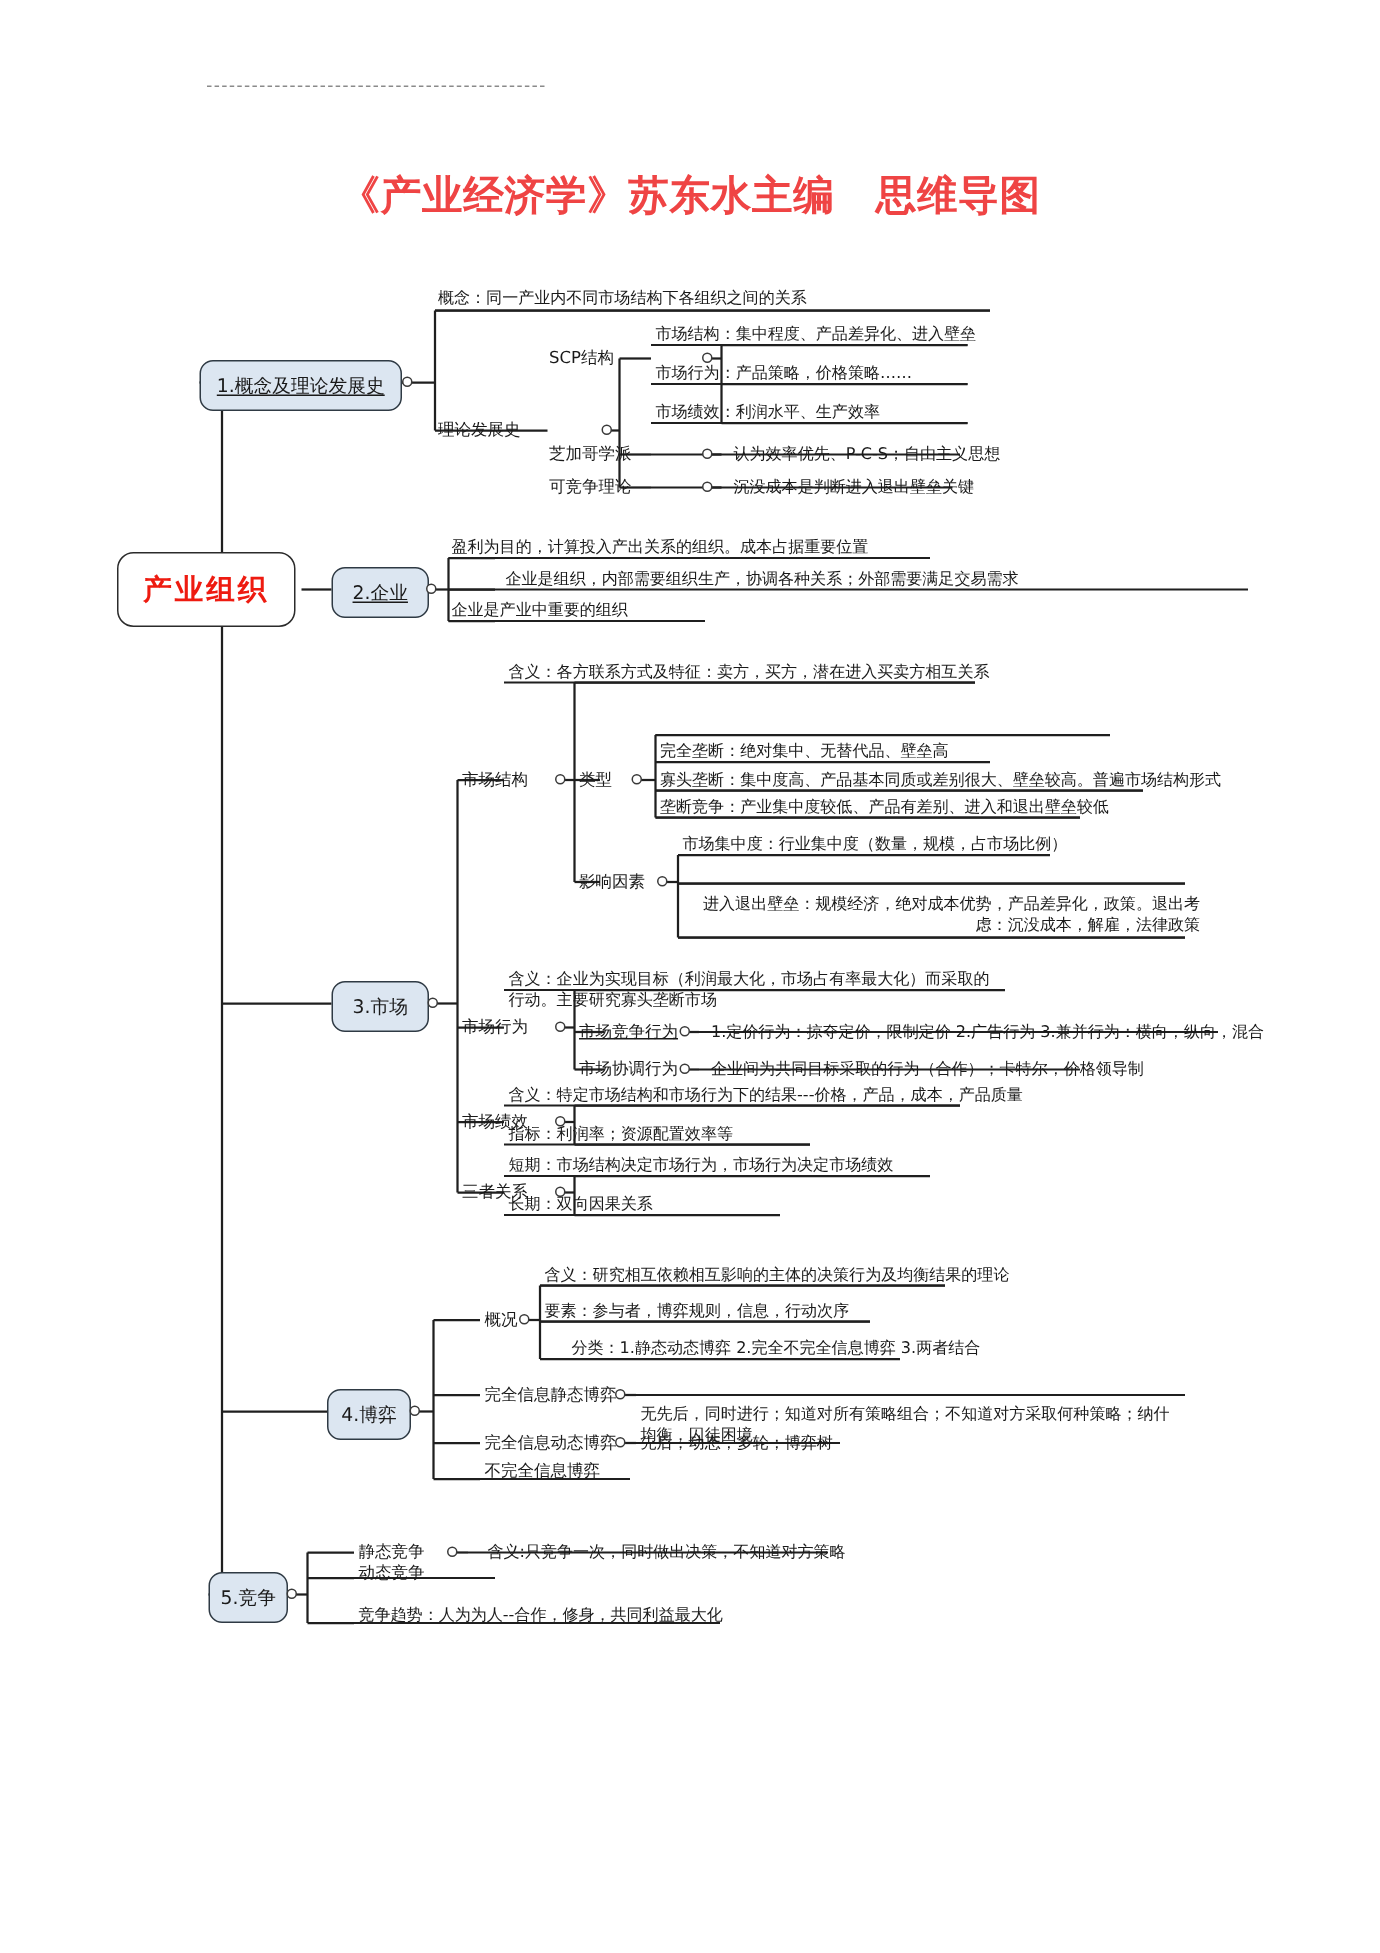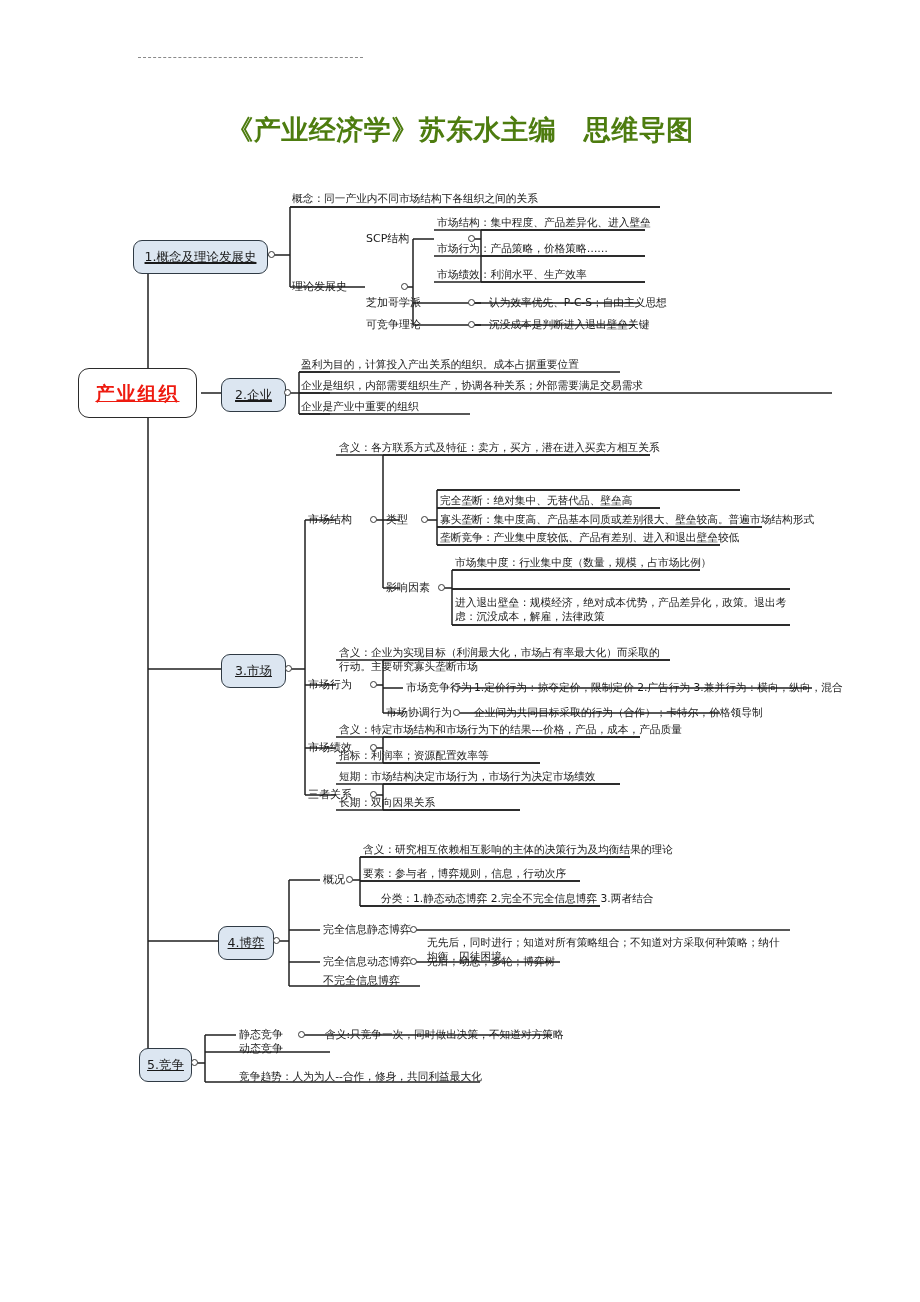--- a/index.html
+++ b/index.html
@@ -35,40 +35,39 @@
     border-top: 1px dashed #8a8a8a;
   }
   .doc-title {
     position: absolute;
     left: 0;
     top: 112px;
     width: 920px;
     text-align: center;
     font-size: 27px;
     font-weight: bold;
-    color: #4d7c0f;
+    color: #ef4444;
     letter-spacing: 0.5px;
     white-space: nowrap;
   }
   
   .node {
     position: absolute;
     box-sizing: border-box;
     display: flex;
     align-items: center;
     justify-content: center;
     border: 1.4px solid #2f3a44;
     border-radius: 9px;
     background: #dce6f1;
     font-size: 12.5px;
     line-height: 1.1;
     color: #1a1a1a;
     white-space: nowrap;
     padding: 16px 6px;
-    text-decoration: underline;
   }
   .node.root {
     background: #ffffff;
     border: 1.6px solid #2b2b2b;
     border-radius: 11px;
     color: #ee1b10;
     font-size: 19px;
     font-weight: bold;
     letter-spacing: 2px;
   }
@@ -320,43 +319,43 @@
   <div class="leaf" style="left:437px;top:242px;">市场行为：产品策略，价格策略……</div>
   <div class="leaf" style="left:437px;top:268px;">市场绩效：利润水平、生产效率</div>
 
   <div class="lbl" style="left:366px;top:296px;">芝加哥学派</div>
   <div class="leaf" style="left:489px;top:296px;">认为效率优先、P-C-S；自由主义思想</div>
 
   <div class="lbl" style="left:366px;top:318px;">可竞争理论</div>
   <div class="leaf" style="left:489px;top:318px;">沉没成本是判断进入退出壁垒关键</div>
 
   <div class="leaf" style="left:301px;top:358px;">盈利为目的，计算投入产出关系的组织。成本占据重要位置</div>
-  <div class="leaf" style="left:301px;top:379px;">企业是组织，内部需要组织生产，协调各种关系；外部需要满足交易需求</div>
+  <div class="leaf" style="left:301px;top:379px;padding-left:36px;">企业是组织，内部需要组织生产，协调各种关系；外部需要满足交易需求</div>
   <div class="leaf" style="left:301px;top:400px;text-align:right;">企业是产业中重要的组织</div>
 
   <div class="lbl" style="left:308px;top:513px;">市场结构</div>
 
   <div class="leaf" style="left:339px;top:441px;">含义：各方联系方式及特征：卖方，买方，潜在进入买卖方相互关系</div>
 
   <div class="lbl" style="left:386px;top:513px;">类型</div>
 
   <div class="leaf" style="left:440px;top:494px;">完全垄断：绝对集中、无替代品、壁垒高</div>
   <div class="leaf" style="left:440px;top:513px;">寡头垄断：集中度高、产品基本同质或差别很大、壁垒较高。普遍市场结构形式</div>
   <div class="leaf" style="left:440px;top:531px;">垄断竞争：产业集中度较低、产品有差别、进入和退出壁垒较低</div>
 
   <div class="lbl" style="left:386px;top:581px;">影响因素</div>
 
   <div class="leaf" style="left:455px;top:556px;">市场集中度：行业集中度（数量，规模，占市场比例）</div>
-  <div class="leaf wrap" style="left:455px;top:596px;width:345px;">进入退出壁垒：规模经济，绝对成本优势，产品差异化，政策。退出考虑：沉没成本，解雇，法律政策</div>
+  <div class="leaf wrap" style="left:455px;top:596px;width:345px;text-align:right;">进入退出壁垒：规模经济，绝对成本优势，产品差异化，政策。退出考虑：沉没成本，解雇，法律政策</div>
 
   <div class="lbl" style="left:308px;top:678px;">市场行为</div>
 
   <div class="leaf wrap" style="left:339px;top:646px;width:330px;">含义：企业为实现目标（利润最大化，市场占有率最大化）而采取的行动。主要研究寡头垄断市场</div>
 
-  <div class="lbl" style="left:406px;top:681px;">市场竞争行为</div>
+  <div class="lbl" style="left:386px;top:681px;text-decoration:underline;">市场竞争行为</div>
   <div class="leaf" style="left:474px;top:681px;">1.定价行为：掠夺定价，限制定价 2.广告行为 3.兼并行为：横向，纵向，混合</div>
 
   <div class="lbl" style="left:386px;top:706px;">市场协调行为</div>
   <div class="leaf" style="left:474px;top:706px;">企业间为共同目标采取的行为（合作）；卡特尔，价格领导制</div>
 
   <div class="lbl" style="left:308px;top:741px;">市场绩效</div>
   <div class="leaf" style="left:339px;top:723px;">含义：特定市场结构和市场行为下的结果---价格，产品，成本，产品质量</div>
   <div class="leaf" style="left:339px;top:749px;">指标：利润率；资源配置效率等</div>
 
   <div class="lbl" style="left:308px;top:788px;">三者关系</div>

